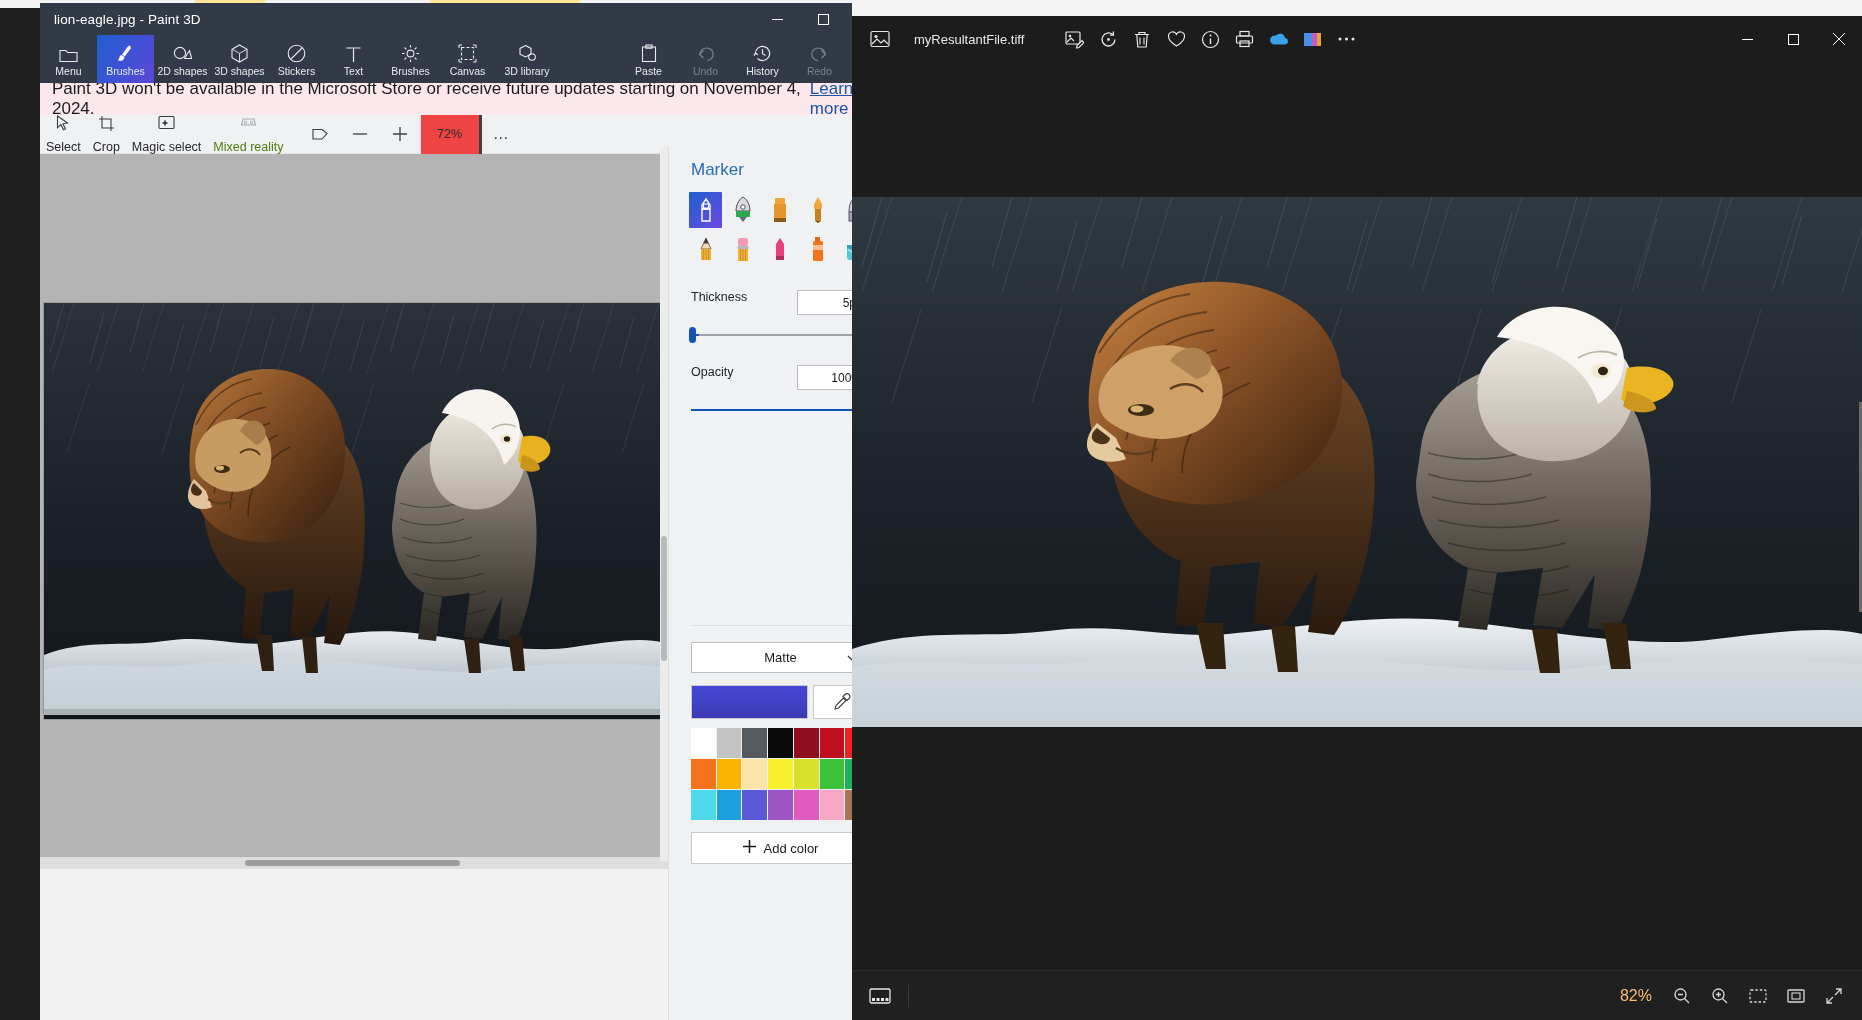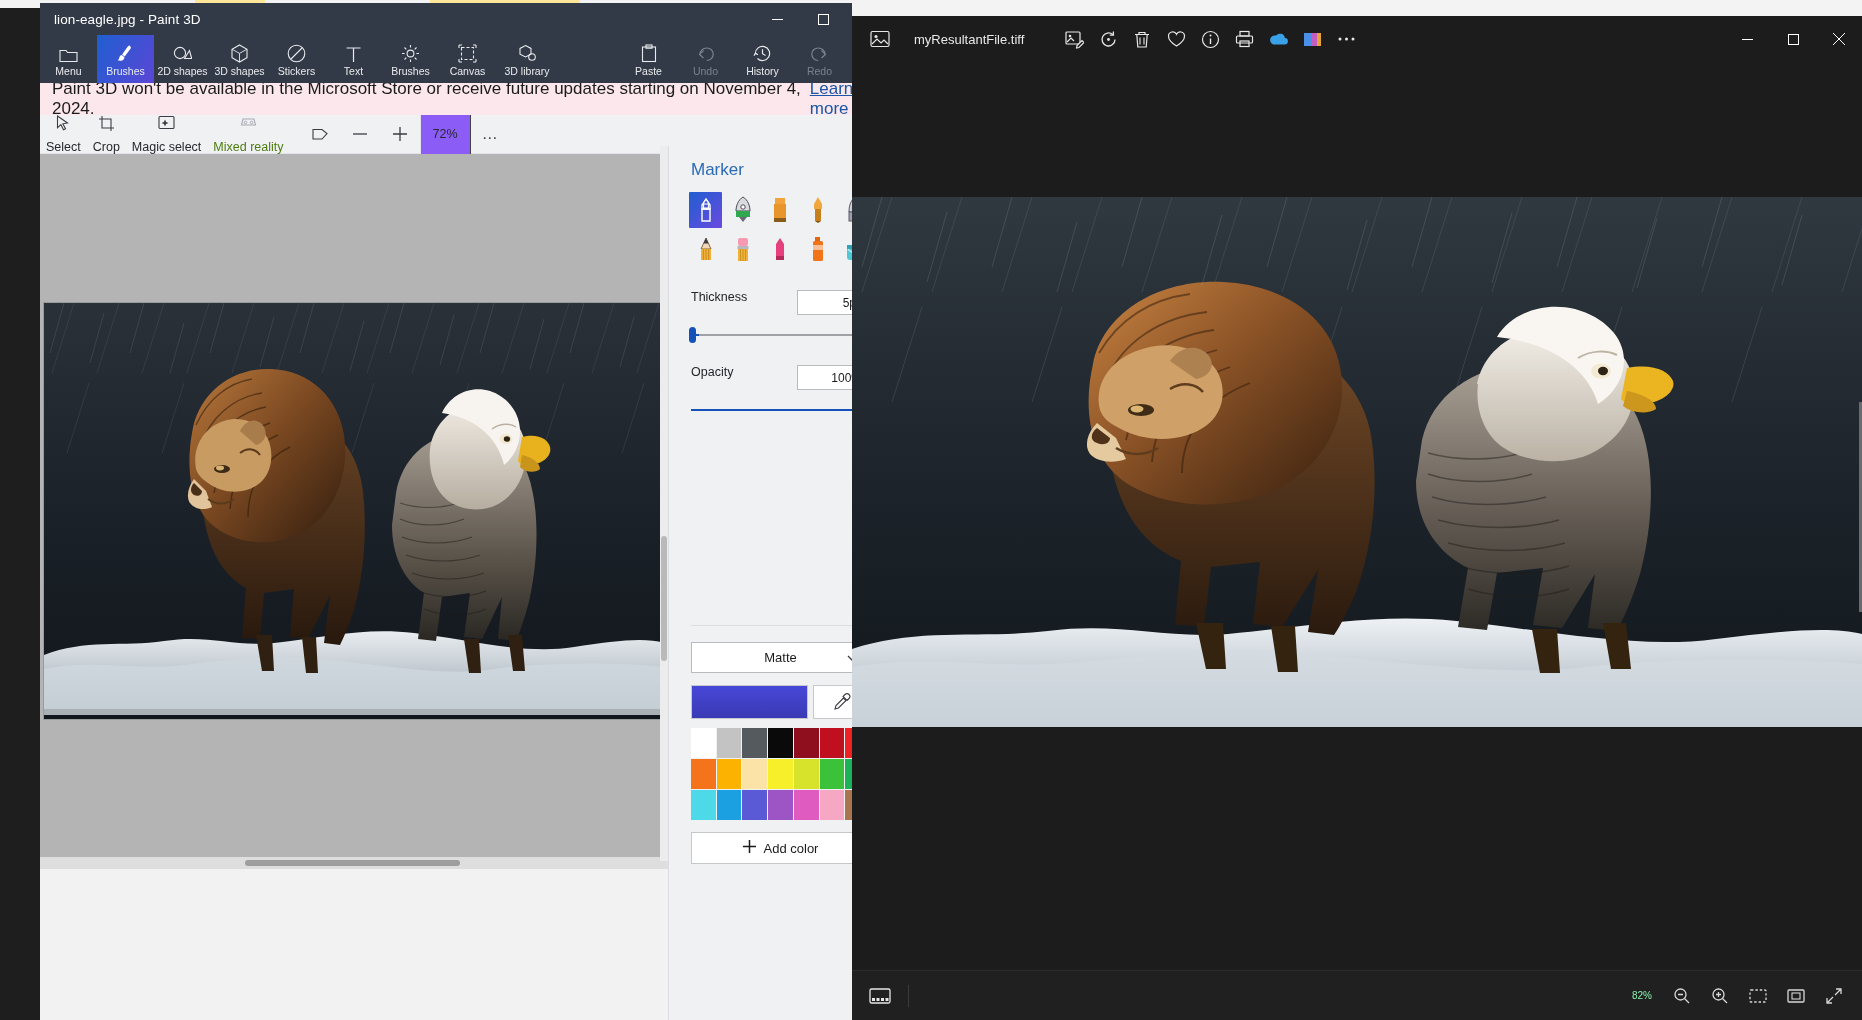--- a/index.html
+++ b/index.html
@@ -76,22 +76,22 @@
   }
   .sub-item { display: flex; align-items: center; gap: 8px; padding: 0 6px; height: 39px; flex-direction: column; }
   .sub-item .slbl { white-space: nowrap; }
   .sub-item.disabled { color: #4d7c0f; }
   .sub-icon { width: 18px; height: 18px; display: flex; align-items: center; justify-content: center; }
   .sub-gap { width: 10px; }
   .zoom-btn {
     width: 40px; height:39px; display:flex; align-items:center; justify-content:center;
   }
   .zoom-val {
-    width: 51px; height: 39px; display: flex; align-items: center; justify-content: center;
-    font-size: 12.5px; background: #8b5cf6; border-left: 1px solid #e2e3e6; border-right: 1px solid #404040;
+    width: 62px; height: 39px; display: flex; align-items: center; justify-content: center;
+    font-size: 12.5px; background: #ef4444; border-left: 1px solid #e2e3e6; border-right: 3px solid #404040;
   }
   .sub-more { width: 40px; height:39px; display:flex; align-items:center; justify-content:center; font-size:16px; letter-spacing:1.6px; color:#3b3d44;}
 
   
   .p3d-workspace {
     position: relative; width: 628px; height: 715px; background: #b4b4b4;
     overflow: hidden;
   }
   .artboard {
     position: absolute; left: 4px; top: 149px; width: 620px; height: 416px;
@@ -202,21 +202,21 @@
     background: #0f1317; overflow: hidden;
   }
   .ph-bottombar {
     position: absolute; left: 0; bottom: 0; width: 1010px; height: 50px;
     background: #202020; display: flex; align-items: center; color: #e6e6e6;
     border-top: 1px solid #2c2c2c;
   }
   .ph-filmstrip { width: 56px; display:flex; align-items:center; justify-content:center; }
   .ph-sep { width: 1px; height: 22px; background: #3a3a3a; }
   .ph-bottom-right { margin-left: auto; display: flex; align-items: center; gap: 2px; padding-right: 10px; }
-  .ph-zoomval { font-size: 10px; color: #86efac; padding: 0 10px; }
+  .ph-zoomval { font-size: 16px; color: #fdba74; padding: 0 10px; }
   .ph-bbtn { width: 36px; height: 36px; display:flex; align-items:center; justify-content:center; border-radius:4px; }
 
   .ph-scroll-right {
     position: absolute; right: 0; top: 62px; width: 4px; height: 900px; background: transparent;
   }
   .ph-scroll-right .bar { position: absolute; right: 0; top: 340px; width: 3px; height: 210px; background: #6b6b6b; }
 
   
   .p3d-vscroll {
     position: absolute; left: 620px; top: 143px; width: 8px; height: 715px; background: #ececec;

